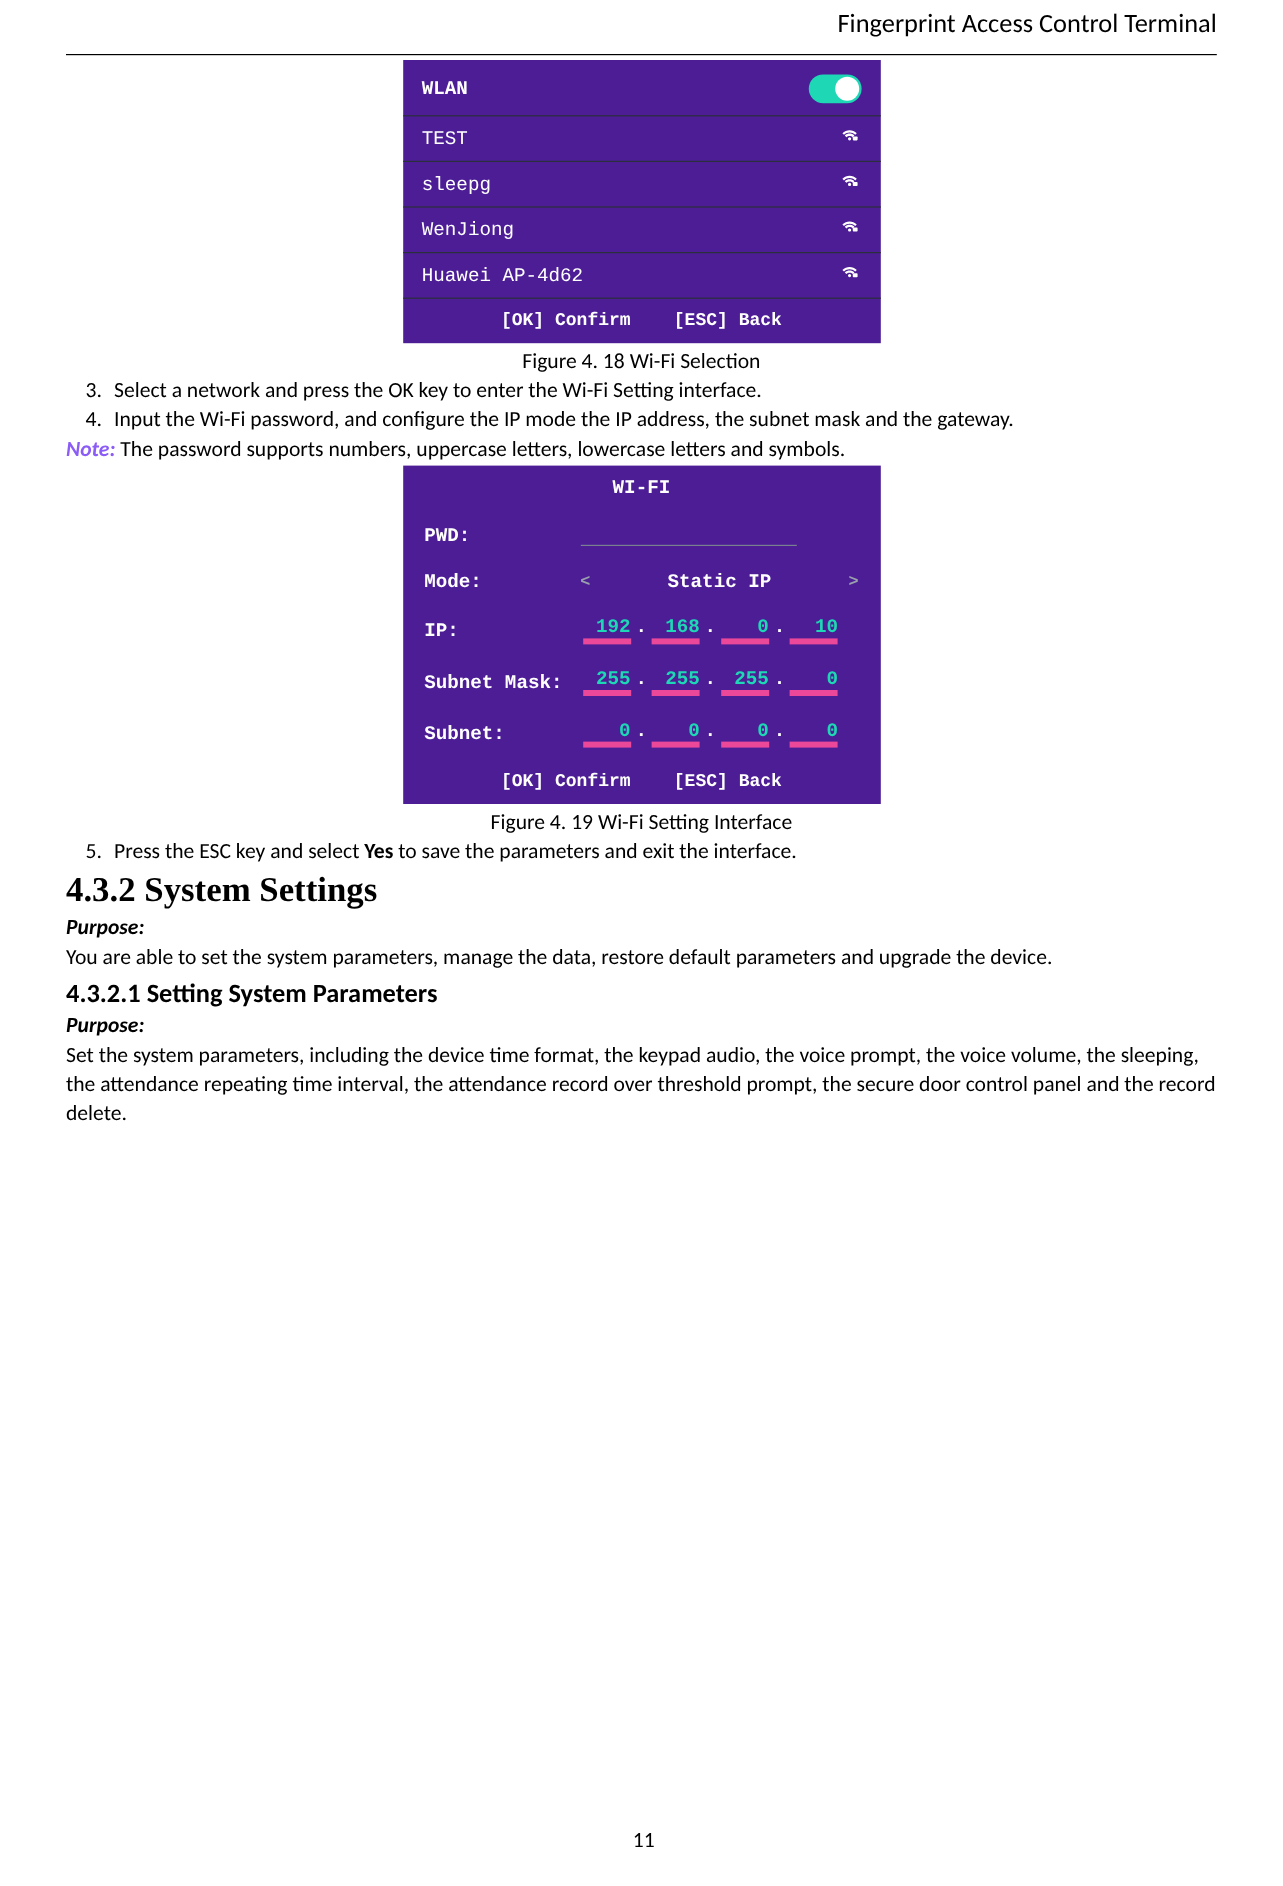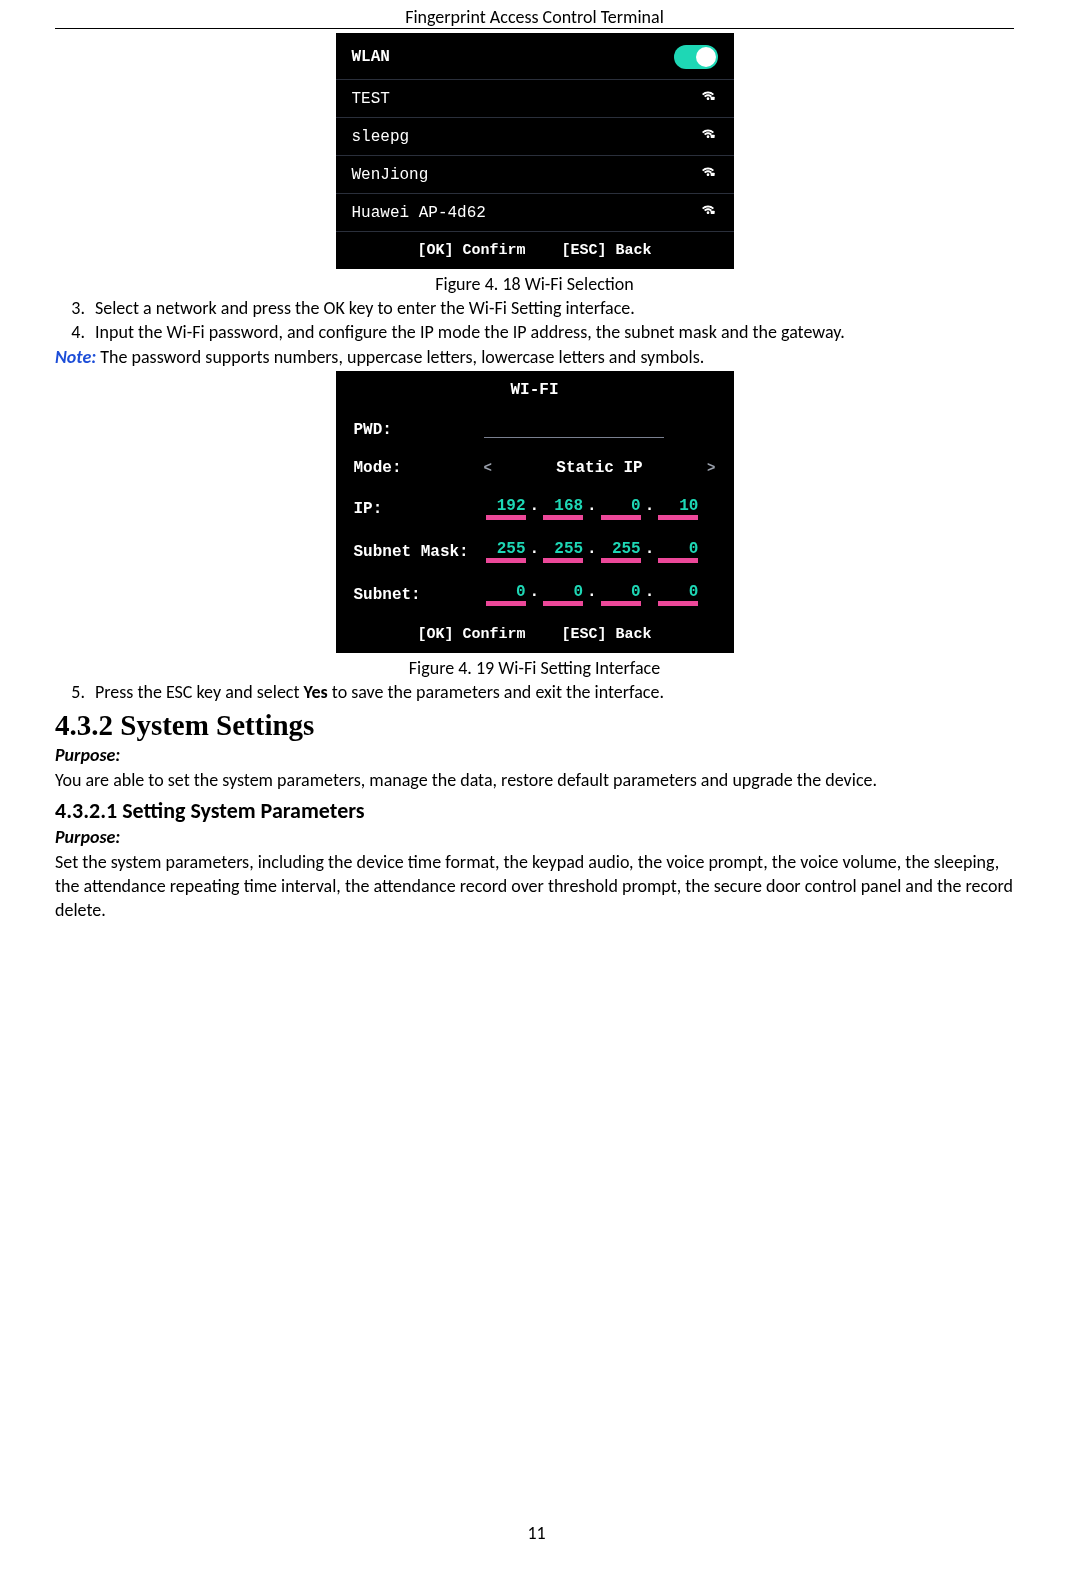--- a/index.html
+++ b/index.html
@@ -10,28 +10,28 @@
     background: #fff;
   }
   .page {
     width: 1069px;
     min-height: 1572px;
     padding: 0 55px;
     box-sizing: border-box;
     position: relative;
   }
   .header-title {
-    text-align: center;
-    font-size: 18px;
-    padding: 6px 0 0 0;
+    text-align: right;
+    font-size: 22px;
+    padding: 6px 0 12px 0;
     border-bottom: 1px solid #000;
     margin-bottom: 4px;
   }
   .screenshot {
-    background: #000000;
+    background: #4c1d95;
     color: #fff;
     font-family: "Courier New", monospace;
     margin: 0 auto;
   }
   .screen1 {
     width: 398px;
     padding: 8px 0 6px 0;
   }
   .screen1 .row {
     display: flex;
@@ -68,21 +68,21 @@
     margin: 2px 0;
   }
   .ol-num {
     width: 30px;
     flex-shrink: 0;
     text-align: right;
     padding-right: 10px;
   }
   .ol-body { flex: 1; }
   .indent { margin-left: 40px; }
-  .note-label { color: #1d4ed8; font-weight: bold; font-style: italic; }
+  .note-label { color: #8b5cf6; font-weight: bold; font-style: italic; }
   .screen2 {
     width: 398px;
     padding: 0 0 6px 0;
   }
   .screen2-title {
     text-align: center;
     font-size: 16px;
     padding: 10px 0 12px 0;
     font-family: "Courier New", monospace;
     font-weight: bold;

